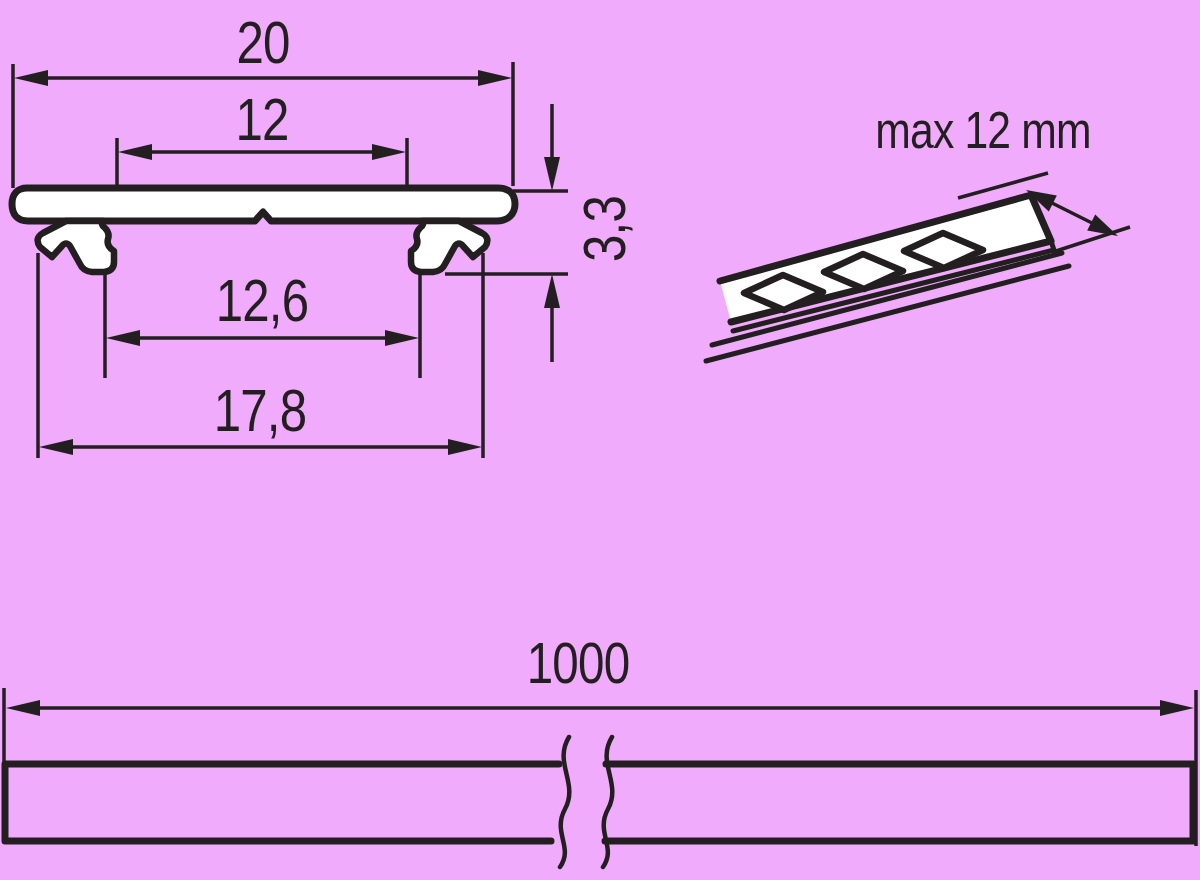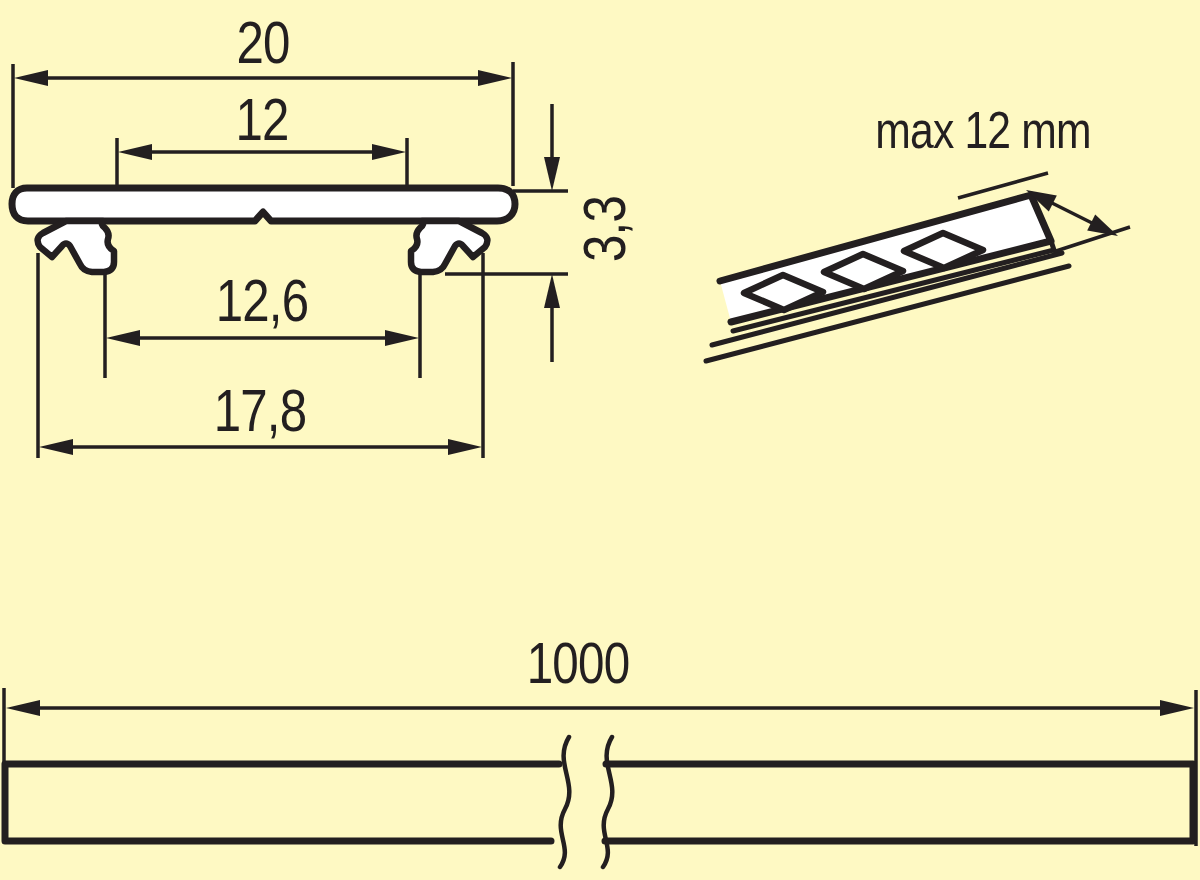--- a/index.html
+++ b/index.html
@@ -1,19 +1,19 @@
 <!DOCTYPE html>
 <html><head>
 <meta charset="utf-8">
 <style>
   html,body{margin:0;padding:0;background:#ffffff;}
   .canvas{
     position:relative;
     width:1200px;height:880px;
-    background:#fef9c3;
+    background:#f0abfc;
     overflow:hidden;
     font-family:"Liberation Sans",sans-serif;
   }
   svg{position:absolute;left:0;top:0;}
   .thick{fill:none;stroke:#231f20;stroke-width:7;stroke-linejoin:round;stroke-linecap:round;}
   .thick-fill{fill:#ffffff;stroke:#231f20;stroke-width:7;stroke-linejoin:round;}
   .clip{fill:#ffffff;stroke:#231f20;stroke-width:6.5;stroke-linejoin:round;}
   .hole{fill:#ffffff;stroke:#231f20;stroke-width:6.5;stroke-linejoin:round;}
   .mid{fill:none;stroke:#231f20;stroke-width:5;stroke-linecap:round;}
   .thin{fill:none;stroke:#231f20;stroke-width:3.5;stroke-linecap:butt;}

